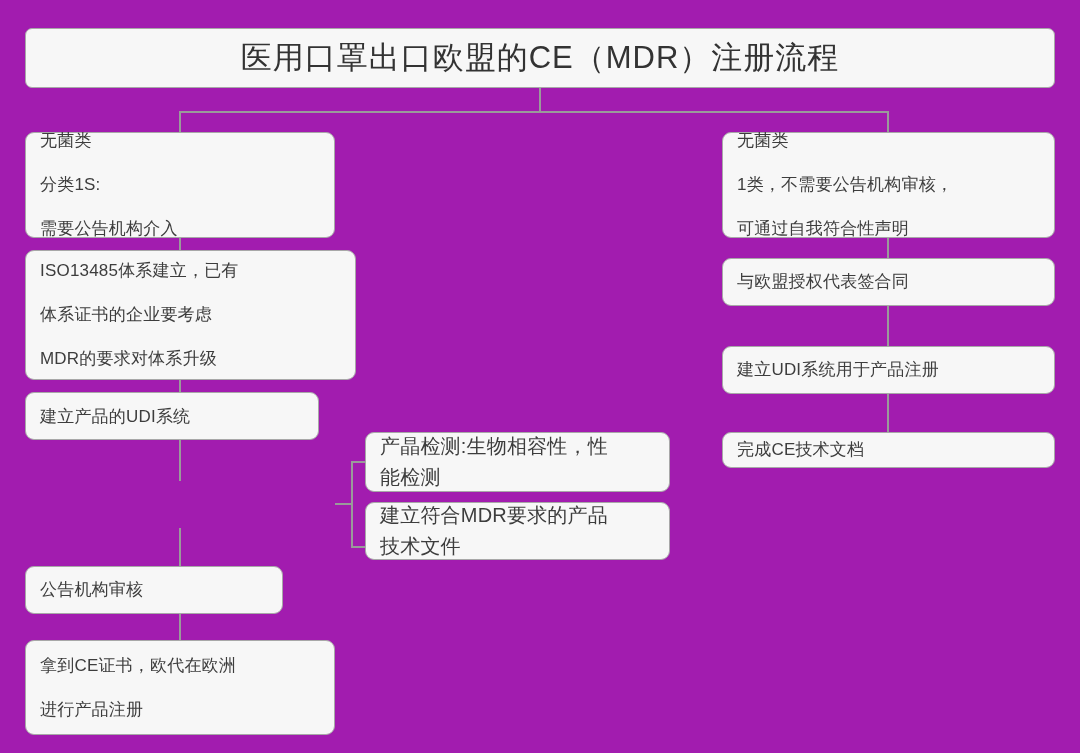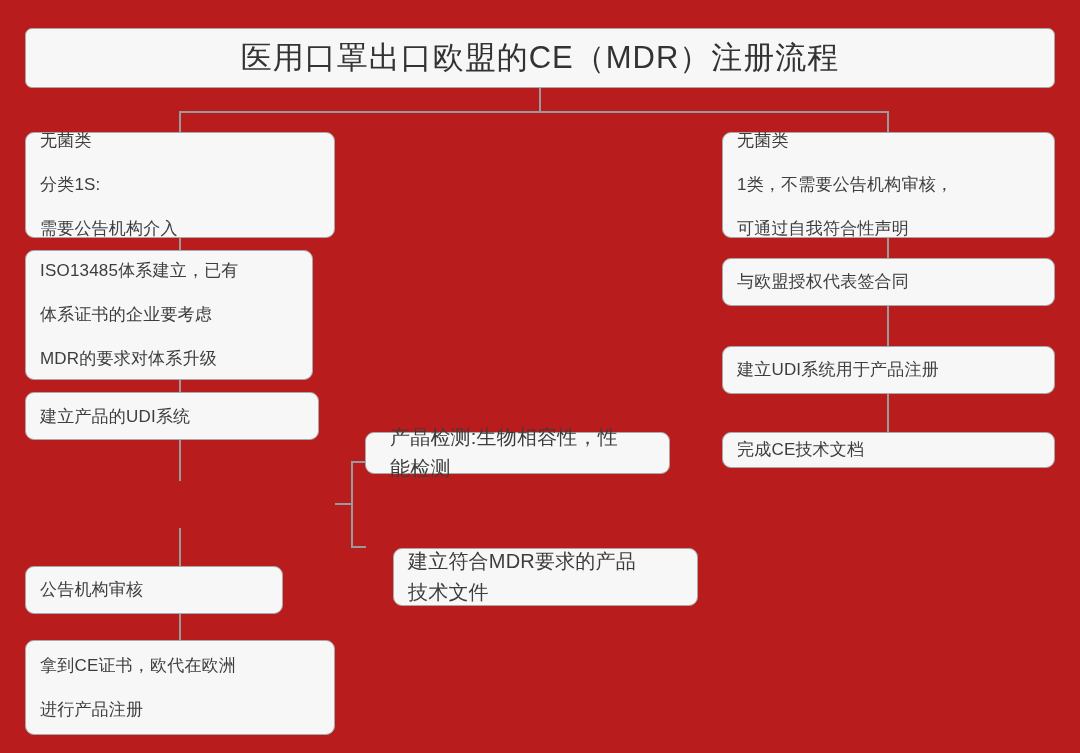--- a/index.html
+++ b/index.html
@@ -8,21 +8,21 @@
     padding: 0;
     background: #ffffff;
   }
   body {
     font-family: "Liberation Sans", "DejaVu Sans", sans-serif;
   }
   #canvas {
     position: relative;
     width: 1080px;
     height: 753px;
-    background: #b91c1c;
+    background: #a21caf;
     overflow: hidden;
   }
   .node {
     position: absolute;
     box-sizing: border-box;
     background: #f7f7f7;
     border: 1.6px solid #a8a8a8;
     border-radius: 9px;
     color: #3a3a3a;
     display: flex;
@@ -79,21 +79,21 @@
   <div class="ln v" style="left:887px; top:111px; height:22px;"></div>
 
   <div class="node" style="left:25px; top:132px; width:310px; height:106px;">
     <span class="txt">无菌类
 分类1S:
 需要公告机构介入</span>
   </div>
 
   <div class="ln v" style="left:179px; top:238px; height:13px;"></div>
 
-  <div class="node" style="left:25px; top:250px; width:288px; height:130px;">
+  <div class="node" style="left:25px; top:250px; width:331px; height:130px;">
     <span class="txt">ISO13485体系建立，已有
 体系证书的企业要考虑
 MDR的要求对体系升级</span>
   </div>
 
   <div class="ln v" style="left:179px; top:380px; height:13px;"></div>
 
   <div class="node" style="left:25px; top:392px; width:294px; height:48px;align-items:flex-end;">
     <span class="txt">建立产品的UDI系统</span>
   </div>
@@ -112,26 +112,26 @@
   <div class="node" style="left:25px; top:640px; width:310px; height:95px;">
     <span class="txt">拿到CE证书，欧代在欧洲
 进行产品注册</span>
   </div>
 
   <div class="ln h" style="left:335px; top:503px; width:18px;"></div>
   <div class="ln v" style="left:351px; top:461px; height:86px;"></div>
   <div class="ln h" style="left:351px; top:461px; width:15px;"></div>
   <div class="ln h" style="left:351px; top:546px; width:15px;"></div>
 
-  <div class="node mid" style="left:365px; top:432px; width:305px; height:42px;padding-left:10px;">
+  <div class="node mid" style="left:365px; top:432px; width:305px; height:60px;">
     <span class="txt">产晶检测:生物相容性，性
 能检测</span>
   </div>
 
-  <div class="node mid" style="left:365px; top:548px; width:305px; height:58px;margin-left:28px;">
+  <div class="node mid" style="left:365px; top:502px; width:305px; height:58px;">
     <span class="txt">建立符合MDR要求的产品
 技术文件</span>
   </div>
 
   <div class="node" style="left:722px; top:132px; width:333px; height:106px;">
     <span class="txt">无菌类
 1类，不需要公告机构审核，
 可通过自我符合性声明</span>
   </div>
 

